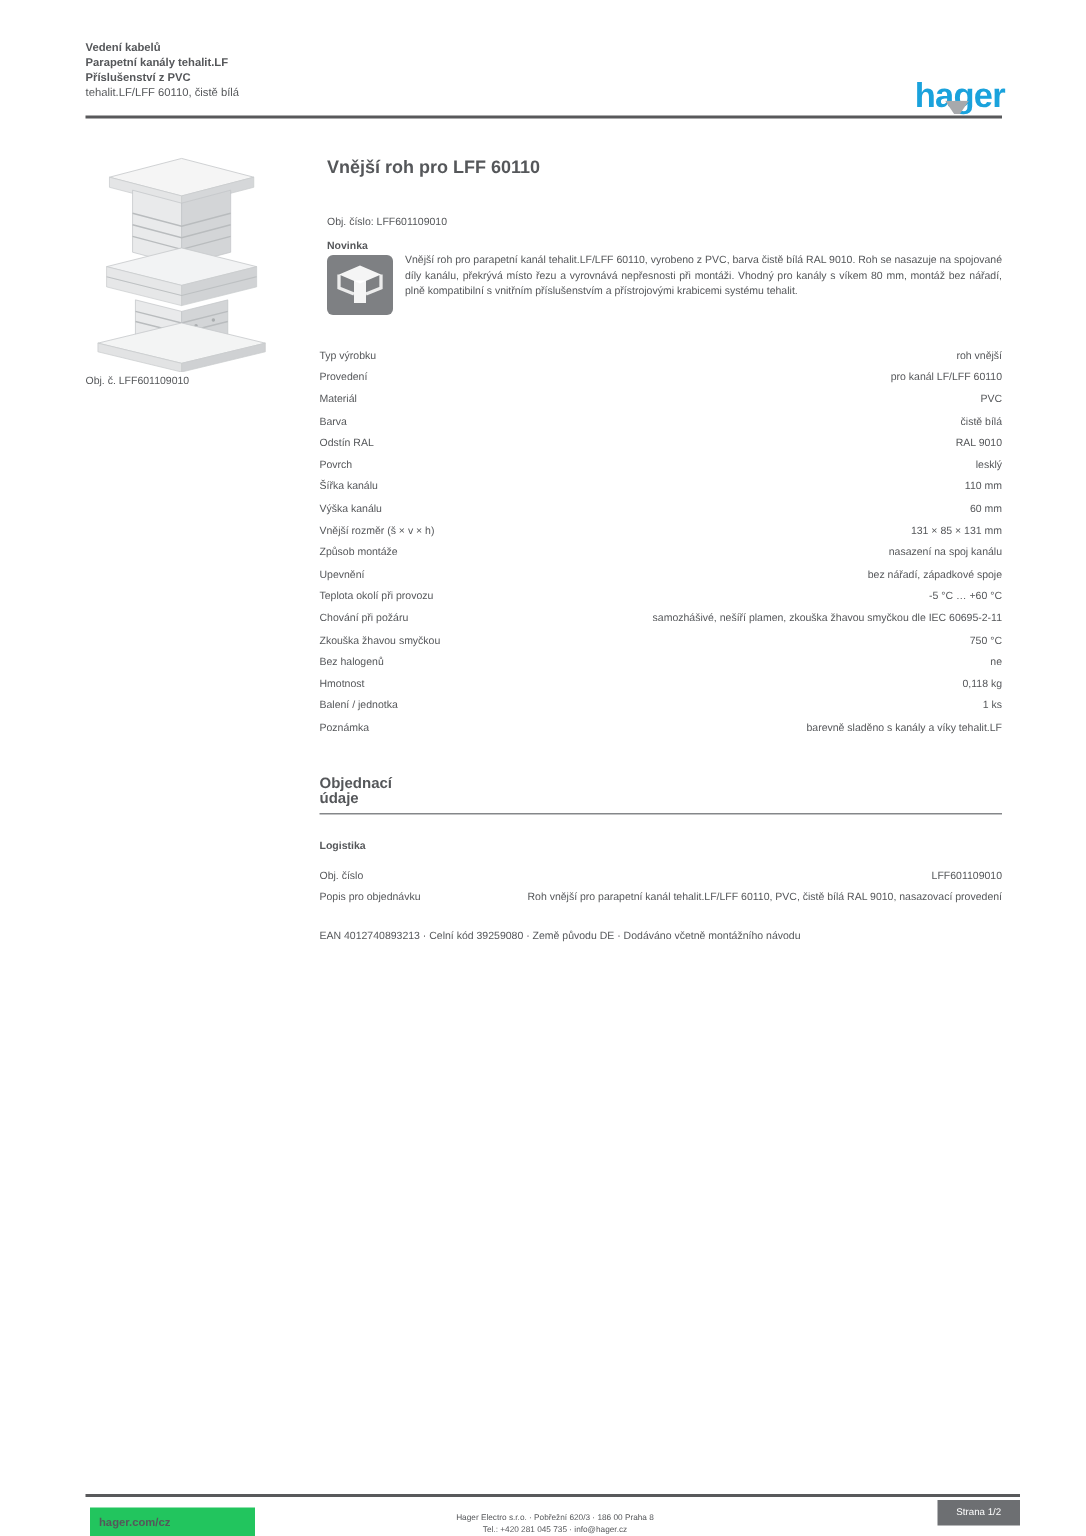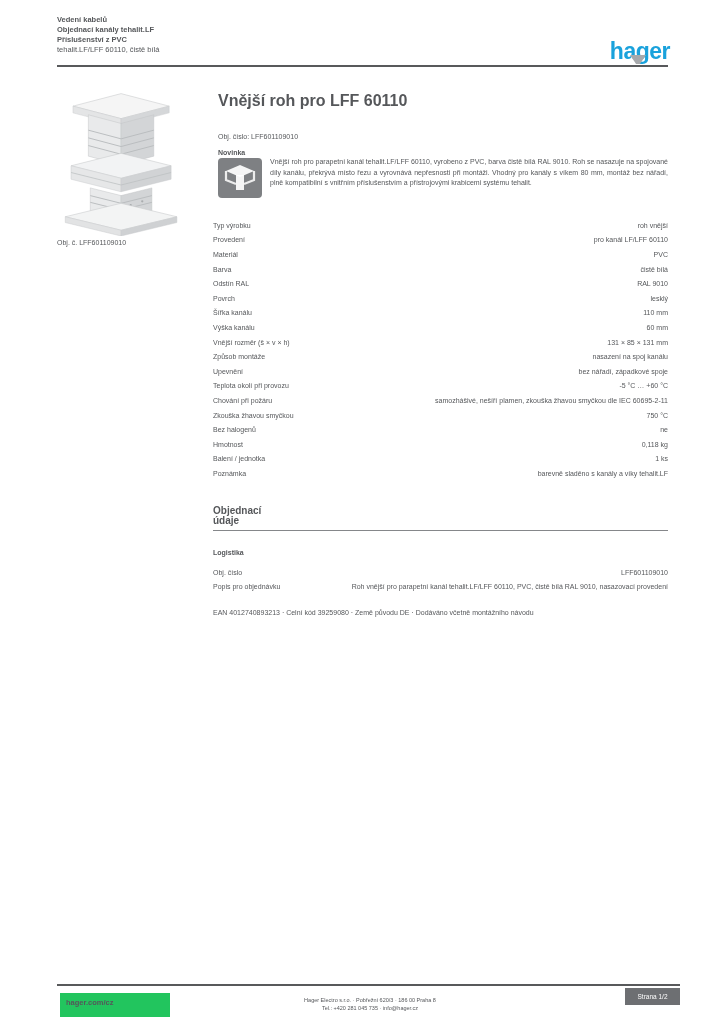--- a/index.html
+++ b/index.html
@@ -3,37 +3,37 @@
 <meta charset="utf-8">
 <style>
   * { margin:0; padding:0; box-sizing:border-box; }
   html,body { width:724px; height:1024px; }
   body {
     font-family: "Liberation Sans", sans-serif;
     background:#ffffff;
     position:relative;
     color:#55575a;
   }
-  .abs { position:absolute; }
+  .abs { position:absolute;margin-top:12px; }
 
   
   #header-left { left:57px; top:15px; font-size:7.5px; line-height:10px; color:#55575a; }
   #header-left .hl-bold { font-weight:bold; }
   #header-rule { left:57px; top:65px; width:611px; height:2px; background:#58595b; }
   #logo { left:582px; top:38px; width:88px; text-align:right;
           font-size:23px; font-weight:bold; letter-spacing:-0.5px; color:#1aa2dc; }
   #logo-mark { left:630px; top:55px; width:16px; height:9px; background:#a7a9ac;
                clip-path:polygon(0 0,100% 0,62% 100%,38% 100%); }
 
   
   #photo-wrap { left:53px; top:84px; width:140px; height:152px; }
   #photo-caption { left:57px; top:239px; font-size:7px; color:#55575a; }
 
   
-  #title { left:218px; top:92px; font-size:16px; font-weight:bold; color:#55575a; }
+  #title { left:218px; top:92px; font-size:12px; font-weight:bold; color:#55575a; }
   #order-line { left:218px; top:133px; font-size:7px; }
   #new-label { left:218px; top:149px; font-size:7px; font-weight:bold; }
   #description { left:213px; top:157px; width:455px; font-size:7px; line-height:10.5px;
                  color:#55575a; text-align:justify; }
   #description .picto { float:left; width:44px; height:40px; margin:1px 8px 2px 5px; }
 
   
   #spec-table { left:213px; top:218px; width:455px; font-size:7px; line-height:9px; }
   .spec-row { display:flex; justify-content:space-between; align-items:flex-start;
               padding:2.8px 0; }
@@ -55,21 +55,21 @@
   #footer-center { left:285px; top:996px; width:170px; text-align:center;
                    font-size:5.5px; line-height:8px; color:#55575a; }
   #footer-page { left:625px; top:988px; width:55px; height:17px; background:#6d6f72;
                  color:#ffffff; font-size:6.5px; text-align:center; line-height:17px; }
 </style>
 </head>
 <body>
 
 <div class="abs" id="header-left">
   <div class="hl-bold">Vedení kabelů</div>
-  <div class="hl-bold">Objednací kanály tehalit.LF</div>
+  <div class="hl-bold">Parapetní kanály tehalit.LF</div>
   <div class="hl-bold">Příslušenství z PVC</div>
   <div>tehalit.LF/LFF 60110, čistě bílá</div>
 </div>
 
 <div class="abs" id="logo">hager</div>
 <div class="abs" id="logo-mark"></div>
 <div class="abs" id="header-rule"></div>
 
 <div class="abs" id="photo-wrap">
   <svg width="140" height="152" viewBox="0 0 140 158">

